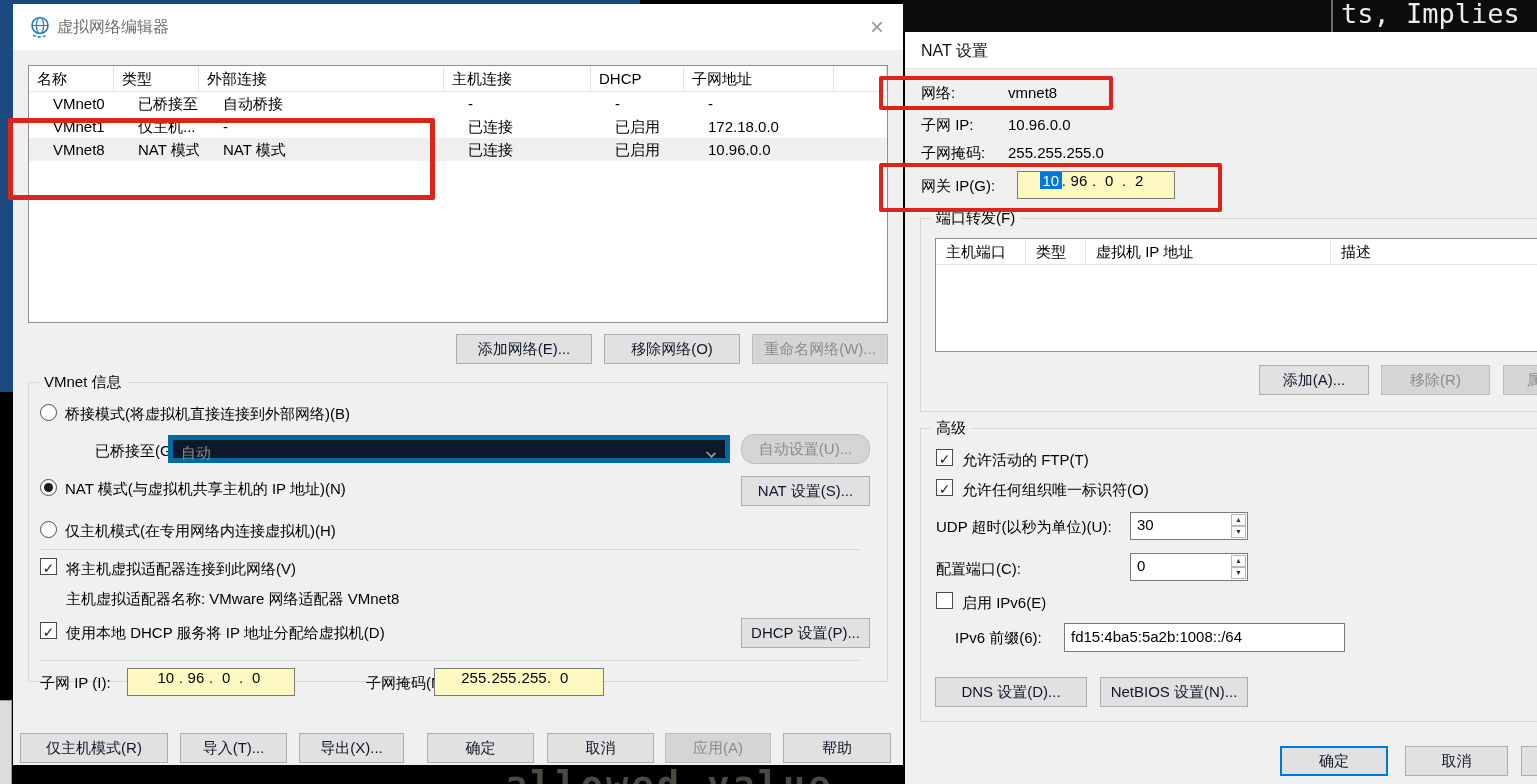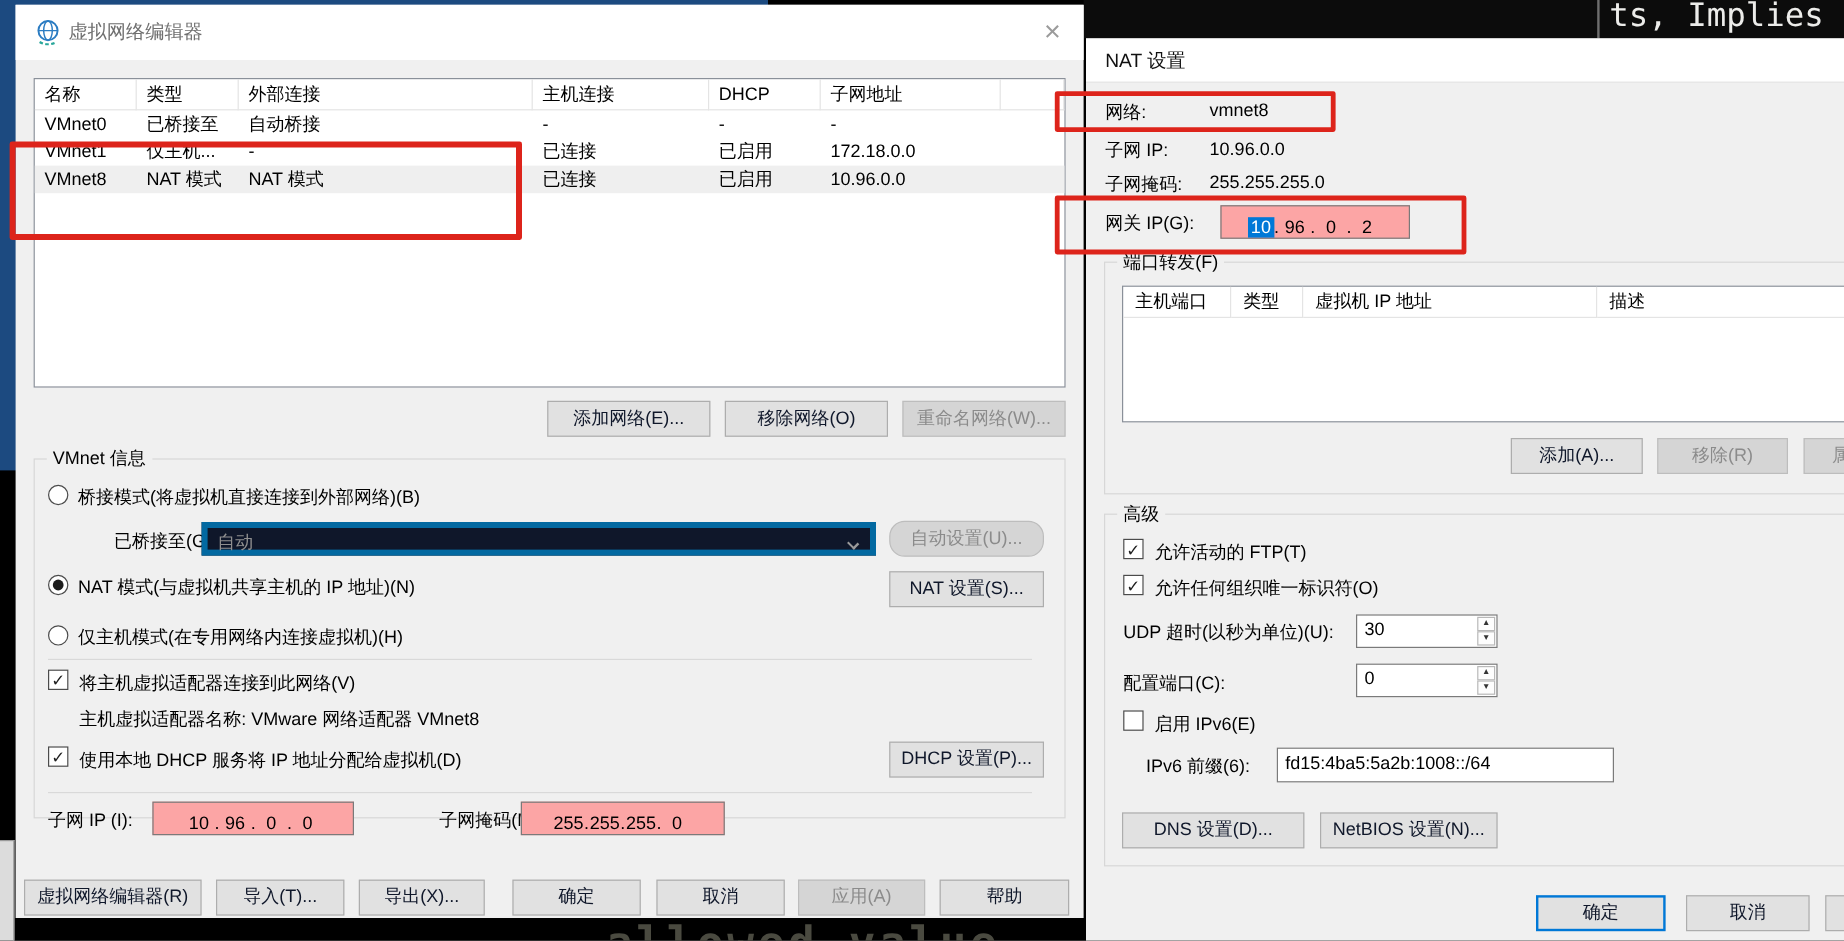--- a/index.html
+++ b/index.html
@@ -31,21 +31,21 @@
 
   .nat-titlebar { position:absolute; left:0; top:0; width:100%; height:37px; background:#fff; border-bottom:1px solid #e2e2e2; }
   .nat-titlebar .ttl { position:absolute; left:16px; top:9px; color:#111; font-size:16px; }
 
   
   .net-table { position:absolute; left:15px; top:61px; width:860px; height:258px; background:#fff; border:1px solid #8a9099; }
   .trow { display:grid; grid-template-columns:85px 85px 245px 147px 93px 150px 1fr; }
   .trow.head { height:26px; line-height:25px; }
   .trow.head > div { border-right:1px solid #e4e4e4; border-bottom:1px solid #e4e4e4; padding-left:8px; }
   .trow.body { height:23px; line-height:23px; }
-  .trow.body > div { padding-left:8px; white-space:nowrap; overflow:hidden; }
+  .trow.body > div { padding-left:24px; white-space:nowrap; overflow:hidden; }
   .trow.sel { background:#efefef; }
 
   
   .btn { position:absolute; height:30px; background:#e1e1e1; border:1px solid #adadad; text-align:center; line-height:28px; font-size:15px; color:#0f172a; }
   .btn.dis { background:#d5d5d5; border-color:#bdbdbd; color:#8b8b8b; }
   .btn.focus { border:2px solid #0078d7; line-height:26px; }
 
   
   .gbox { position:absolute; border:1px solid #d7d7d7; }
   .gbox .legend { position:absolute; left:10px; top:-10px; background:#f0f0f0; padding:0 5px; }
@@ -57,21 +57,21 @@
   .radio { position:absolute; width:17px; height:17px; border:1px solid #4b4b4b; border-radius:50%; background:#fff; }
   .radio.on::after { content:""; position:absolute; left:3px; top:3px; width:9px; height:9px; border-radius:50%; background:#1d1d1d; }
   .cb { position:absolute; width:17px; height:17px; border:1px solid #4b4b4b; background:#fff; text-align:center; }
   .cb.on::after { content:"✓"; font-size:14px; line-height:16px; color:#1d1d1d; }
 
   
   .combo { position:absolute; background:#0f172a; border:5px solid #0369a1; color:#8f8f8f; line-height:26px; padding-left:8px; }
   .combo .chev { position:absolute; right:10px; top:9px; width:8px; height:8px; border-right:2px solid #9a9a9a; border-bottom:2px solid #9a9a9a; transform:rotate(45deg) scaleY(0.8); }
 
   
-  .ipbox { position:absolute; background:#fca5a5; border:1px solid #7a7a7a; display:flex; align-items:flex-end; justify-content:center; }
+  .ipbox { position:absolute; background:#fef9c3; border:1px solid #7a7a7a; display:flex; align-items:flex-start; justify-content:center; }
   .ipbox .oct { display:inline-block; min-width:26px; text-align:center; }
   .ipbox .dot::before { content:"."; } 
   .ipbox .hl { background:#0078d7; color:#fff; min-width:22px; }
 
   
   .tinput { position:absolute; background:#fff; border:1px solid #7a7a7a; line-height:26px; padding-left:6px; white-space:nowrap; overflow:hidden; }
 
   
   .spin { position:absolute; background:#fff; border:1px solid #7a7a7a; }
   .spin .val { position:absolute; left:6px; top:3px; }
@@ -203,21 +203,21 @@
   <div class="ipbox" style="left:421px;top:664px;width:170px;height:28px;">
     <span class="oct">255</span>
       <span class="dot"></span>
     <span class="oct">255</span>
       <span class="dot"></span>
     <span class="oct">255</span>
       <span class="dot"></span>
     <span class="oct">0</span>
   </div>
 
-  <div class="btn" style="left:7px;top:729px;width:148px;">虚拟网络编辑器(R)</div>
+  <div class="btn" style="left:7px;top:729px;width:148px;">仅主机模式(R)</div>
   <div class="btn" style="left:167px;top:729px;width:107px;">导入(T)...</div>
   <div class="btn" style="left:286px;top:729px;width:105px;">导出(X)...</div>
   <div class="btn" style="left:414px;top:729px;width:107px;">确定</div>
   <div class="btn" style="left:534px;top:729px;width:107px;">取消</div>
   <div class="btn dis" style="left:652px;top:729px;width:106px;">应用(A)</div>
   <div class="btn" style="left:770px;top:729px;width:108px;">帮助</div>
 </div>
 
 <div class="abs dlg-nat">
 

